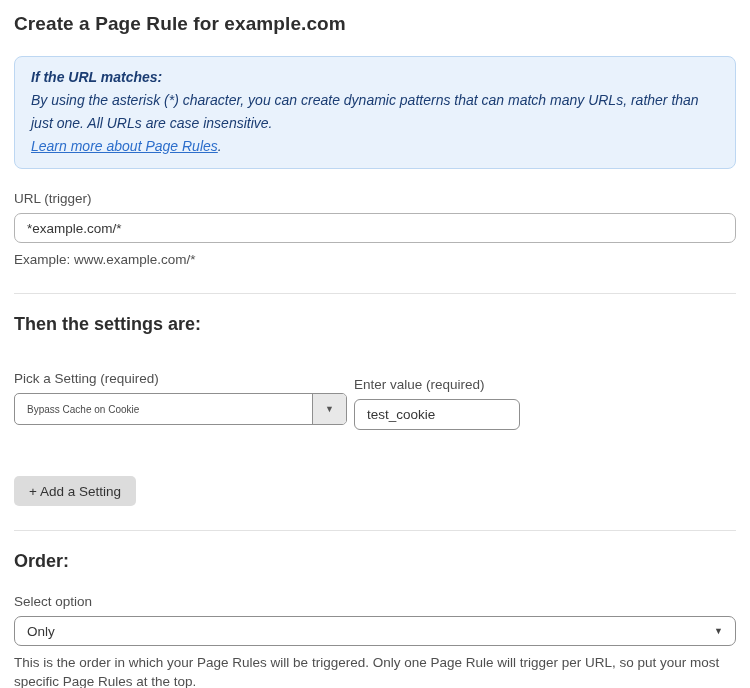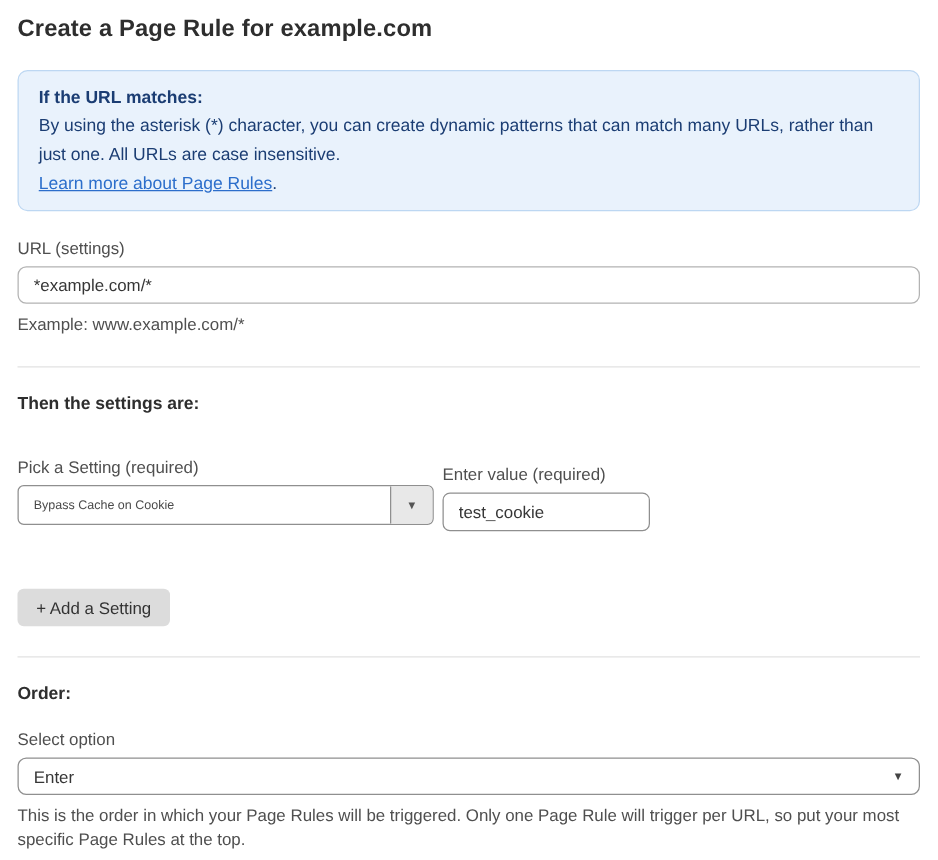--- a/index.html
+++ b/index.html
@@ -22,20 +22,21 @@
   }
 
   .info-box {
     background: #e9f2fc;
     border: 1px solid #bdd7f2;
     border-radius: 8px;
     padding: 9px 16px 10px 16px;
     color: #1b3d73;
     font-size: 14px;
     line-height: 23px;
+    font-style: italic;
   }
   .info-box .info-heading { font-weight: bold; }
   .info-box a.info-link {
     color: #2c6ecb;
     text-decoration: underline;
     cursor: pointer;
   }
 
   .field-label {
     font-size: 13.5px;
@@ -68,21 +69,21 @@
     line-height: 19px;
   }
 
   .divider {
     border: none;
     border-top: 1px solid #e2e2e2;
     margin: 24px 0 0 0;
   }
 
   .section-heading {
-    font-size: 14px;
+    font-size: 18px;
     font-weight: bold;
     color: #2e2e2e;
     margin: 20px 0 0 0;
   }
 
   .settings-row {
     display: flex;
     align-items: flex-start;
     gap: 7px;
     margin-top: 36px;
@@ -185,21 +186,21 @@
   <h1 class="page-title">Create a Page Rule for example.com</h1>
 
   <div class="info-box">
     <div class="info-heading">If the URL matches:</div>
     <div>
       <span>By using the asterisk (*) character, you can create dynamic patterns that can match many URLs, rather than just one. All URLs are case insensitive.</span><br>
       <a class="info-link">Learn more about Page Rules</a><span>.</span>
     </div>
   </div>
 
-  <div class="field-label">URL (settings)</div>
+  <div class="field-label">URL (trigger)</div>
   <input class="text-input" type="text" value="*example.com/*" style="">
   <div class="helper-text">Example: www.example.com/*</div>
 
   <hr class="divider">
 
   <div class="section-heading">Then the settings are:</div>
 
   <div class="settings-row">
     <div class="setting-col">
       <div class="small-label">Pick a Setting (required)</div>
@@ -217,21 +218,21 @@
   </div>
 
   <button class="add-setting-button">+ Add a Setting</button>
 
   <hr class="divider">
 
   <div class="section-heading">Order:</div>
 
   <div class="field-label">Select option</div>
   <div class="order-select">
-    <span>Enter</span>
+    <span>Only</span>
     <span class="caret">▼</span>
   </div>
   <div class="order-helper">This is the order in which your Page Rules will be triggered. Only one Page Rule will trigger per URL, so put your most specific Page Rules at the top.</div>
 
   <hr class="divider footer-divider">
 
   
 
 </div>
 

